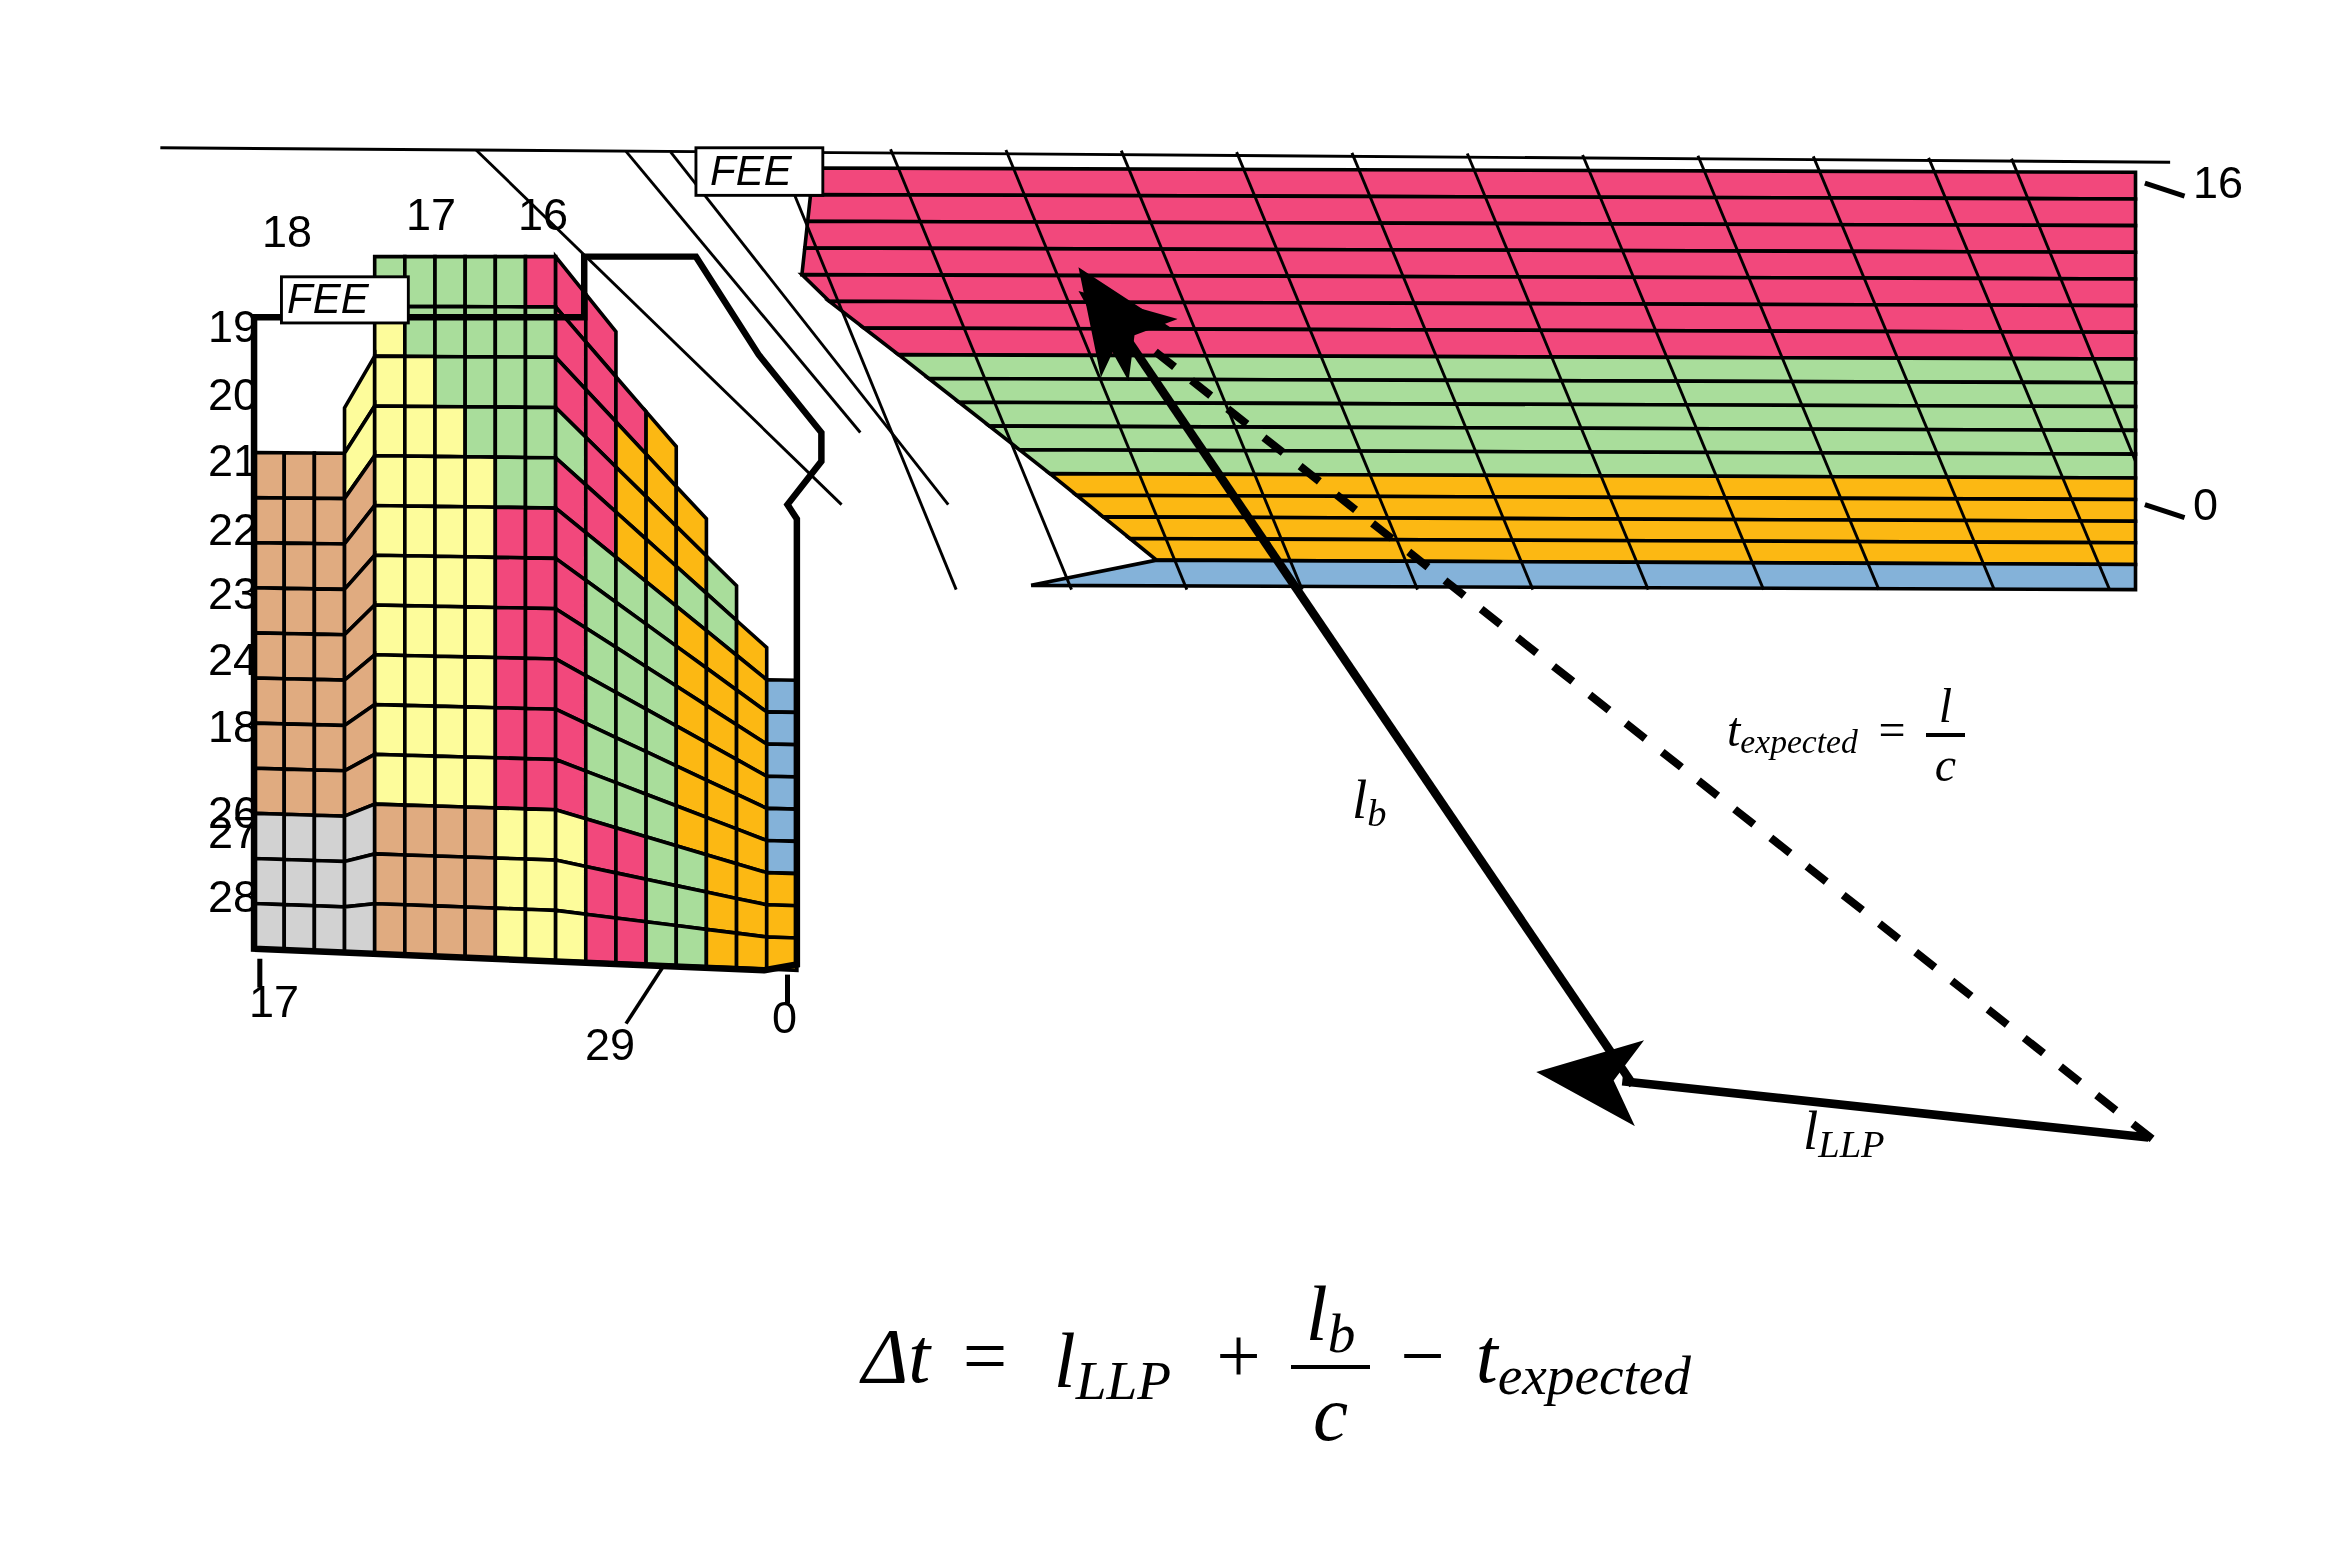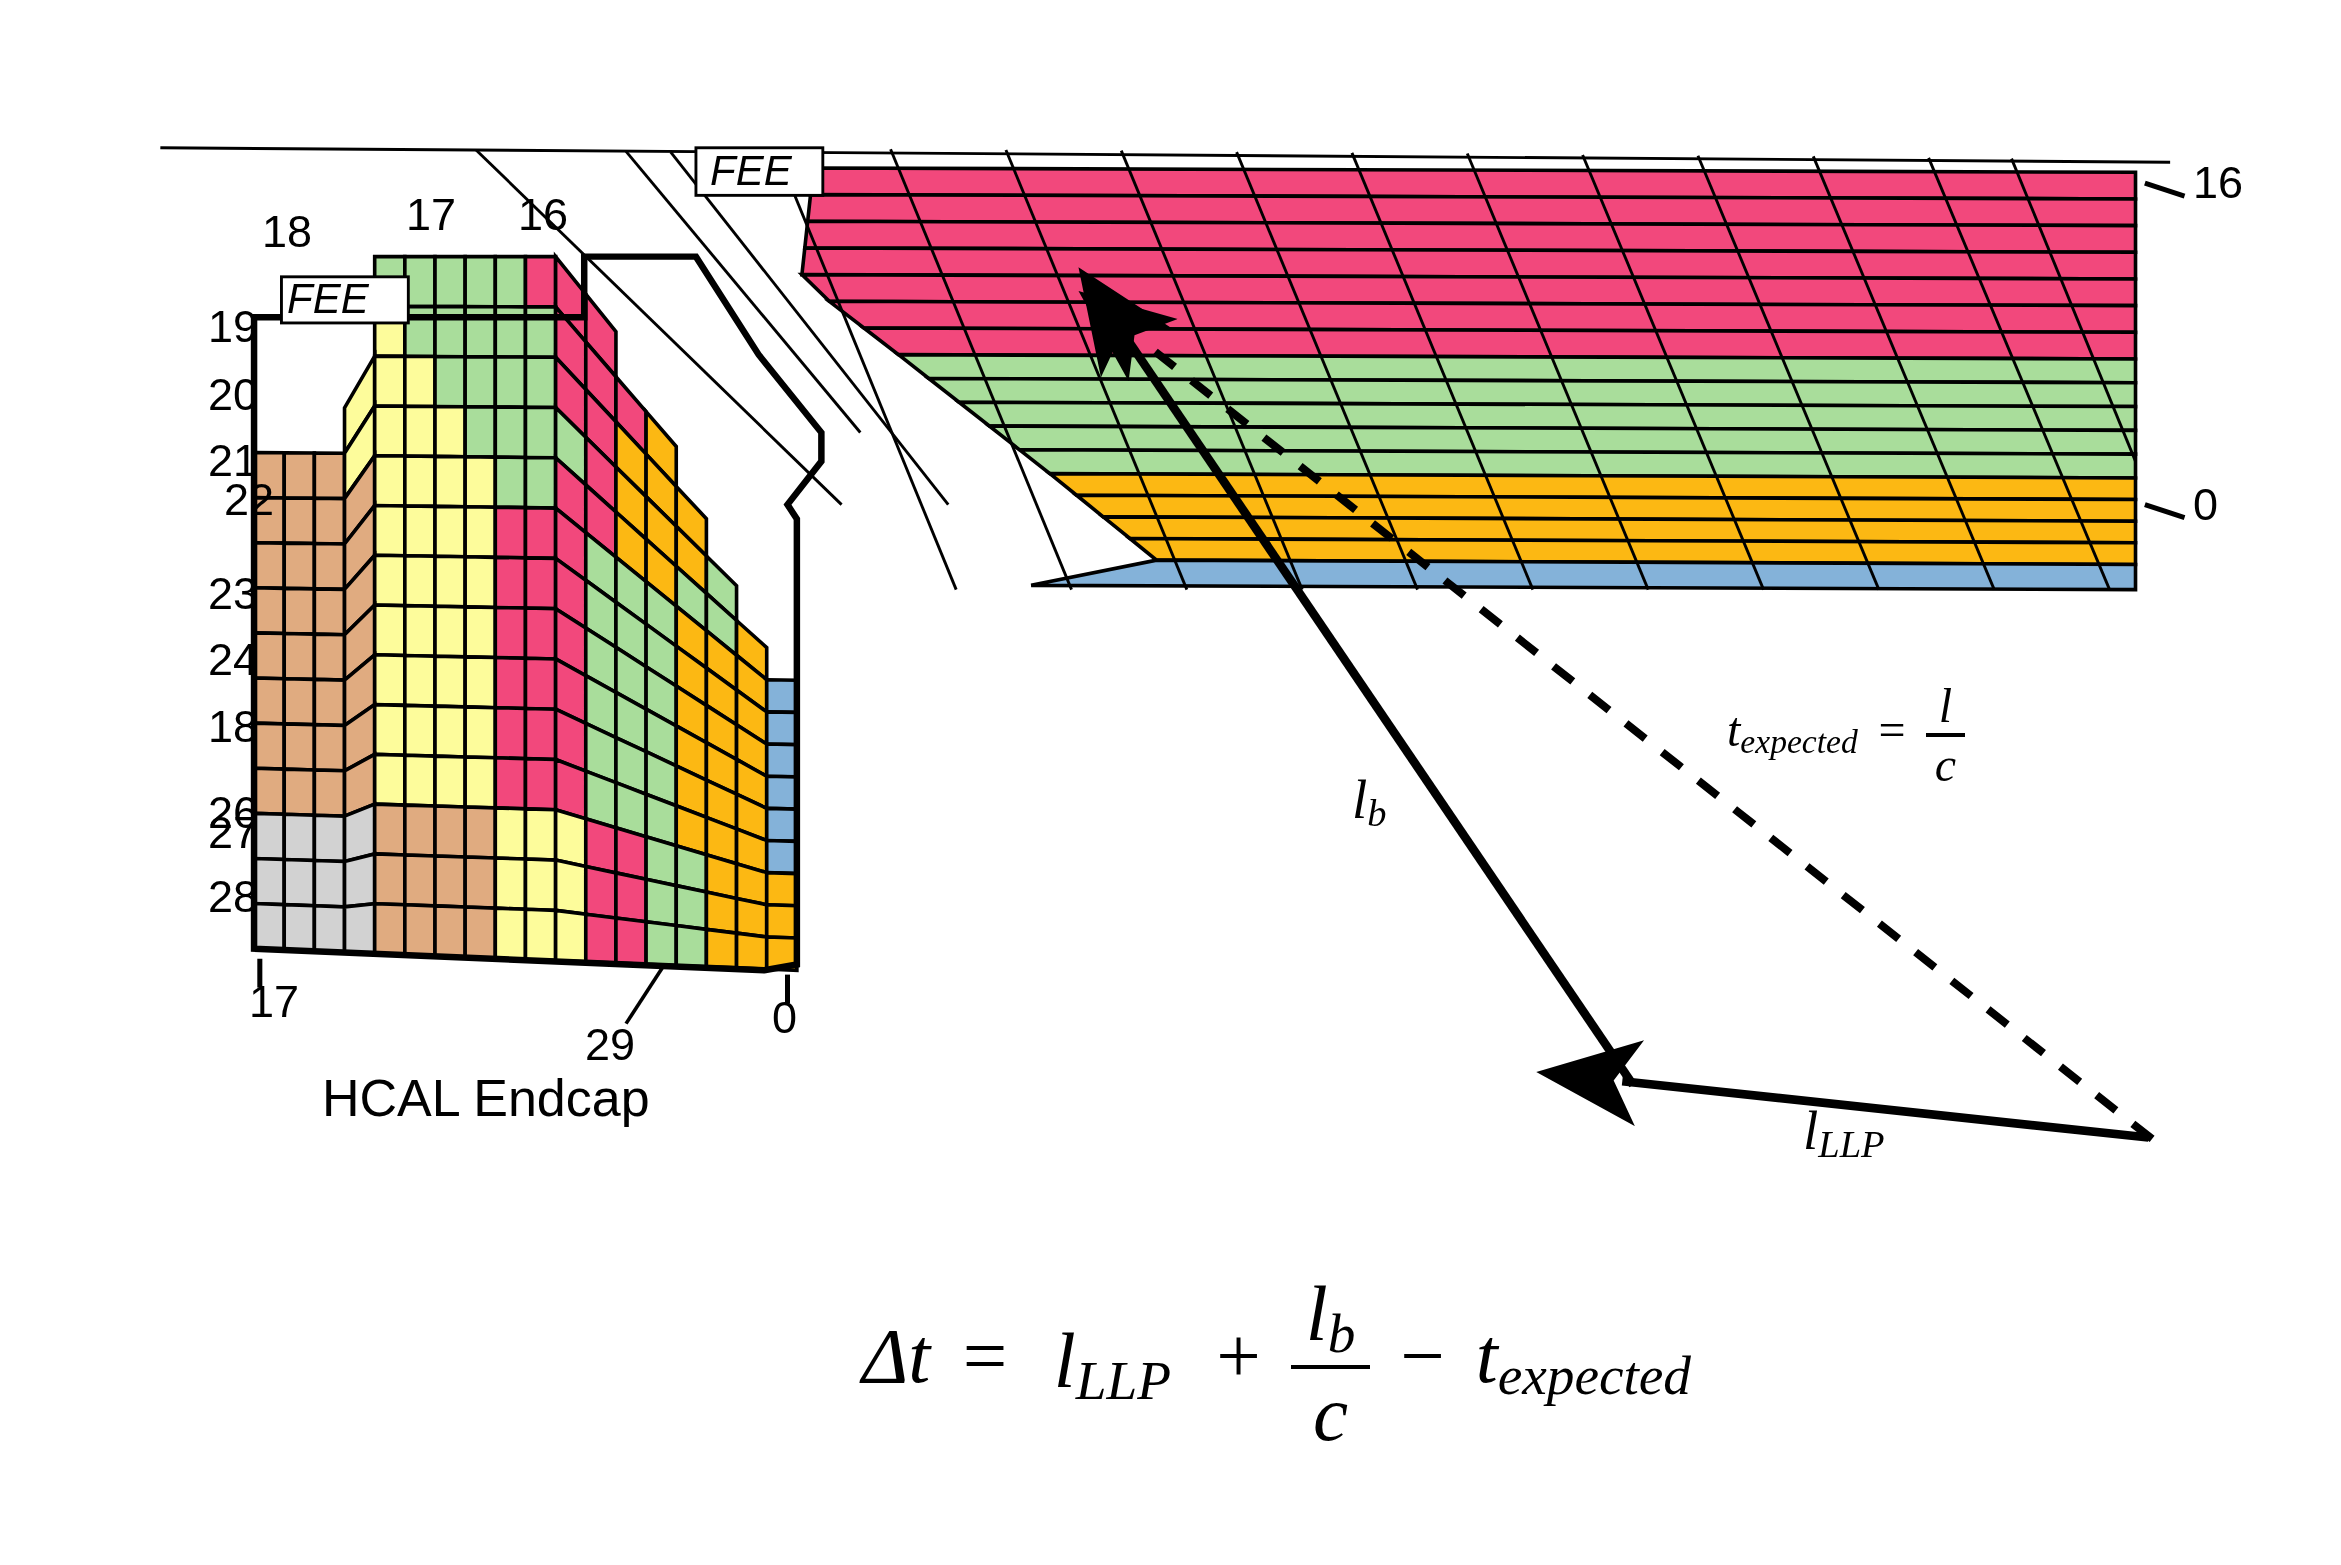--- a/index.html
+++ b/index.html
@@ -353,32 +353,31 @@
     </g>
   </svg>
 
 
   <div class="lbl fee" style="left:710px;top:150px;">FEE</div>
 
   <div class="lbl num" style="left:2193px;top:160px;">16</div>
 
   <div class="lbl num" style="left:2193px;top:482px;">0</div>
 
-  <div class="lbl sect-title" style="left:322px;top:1072px;">HCAL Endcap</div>
 
   <div class="lbl fee" style="left:287px;top:278px;">FEE</div>
 
   <div class="lbl num" style="left:262px;top:209px;">18</div>
   <div class="lbl num" style="left:406px;top:192px;">17</div>
   <div class="lbl num" style="left:518px;top:192px;">16</div>
 
   <div class="lbl num" style="left:208px;top:304px;">19</div>
   <div class="lbl num" style="left:208px;top:372px;">20</div>
   <div class="lbl num" style="left:208px;top:438px;">21</div>
-  <div class="lbl num" style="left:208px;top:477px;margin-left:16px;">22</div>
+  <div class="lbl num" style="left:208px;top:507px;">22</div>
   <div class="lbl num" style="left:208px;top:571px;">23</div>
   <div class="lbl num" style="left:208px;top:637px;">24</div>
   <div class="lbl num" style="left:208px;top:704px;">18</div>
   <div class="lbl num" style="left:208px;top:790px;">26</div>
   <div class="lbl num" style="left:208px;top:810px;">27</div>
   <div class="lbl num" style="left:208px;top:874px;">28</div>
 
   <div class="lbl num" style="left:249px;top:979px;">17</div>
   <div class="lbl num" style="left:772px;top:995px;">0</div>
   <div class="lbl num" style="left:585px;top:1022px;">29</div>

